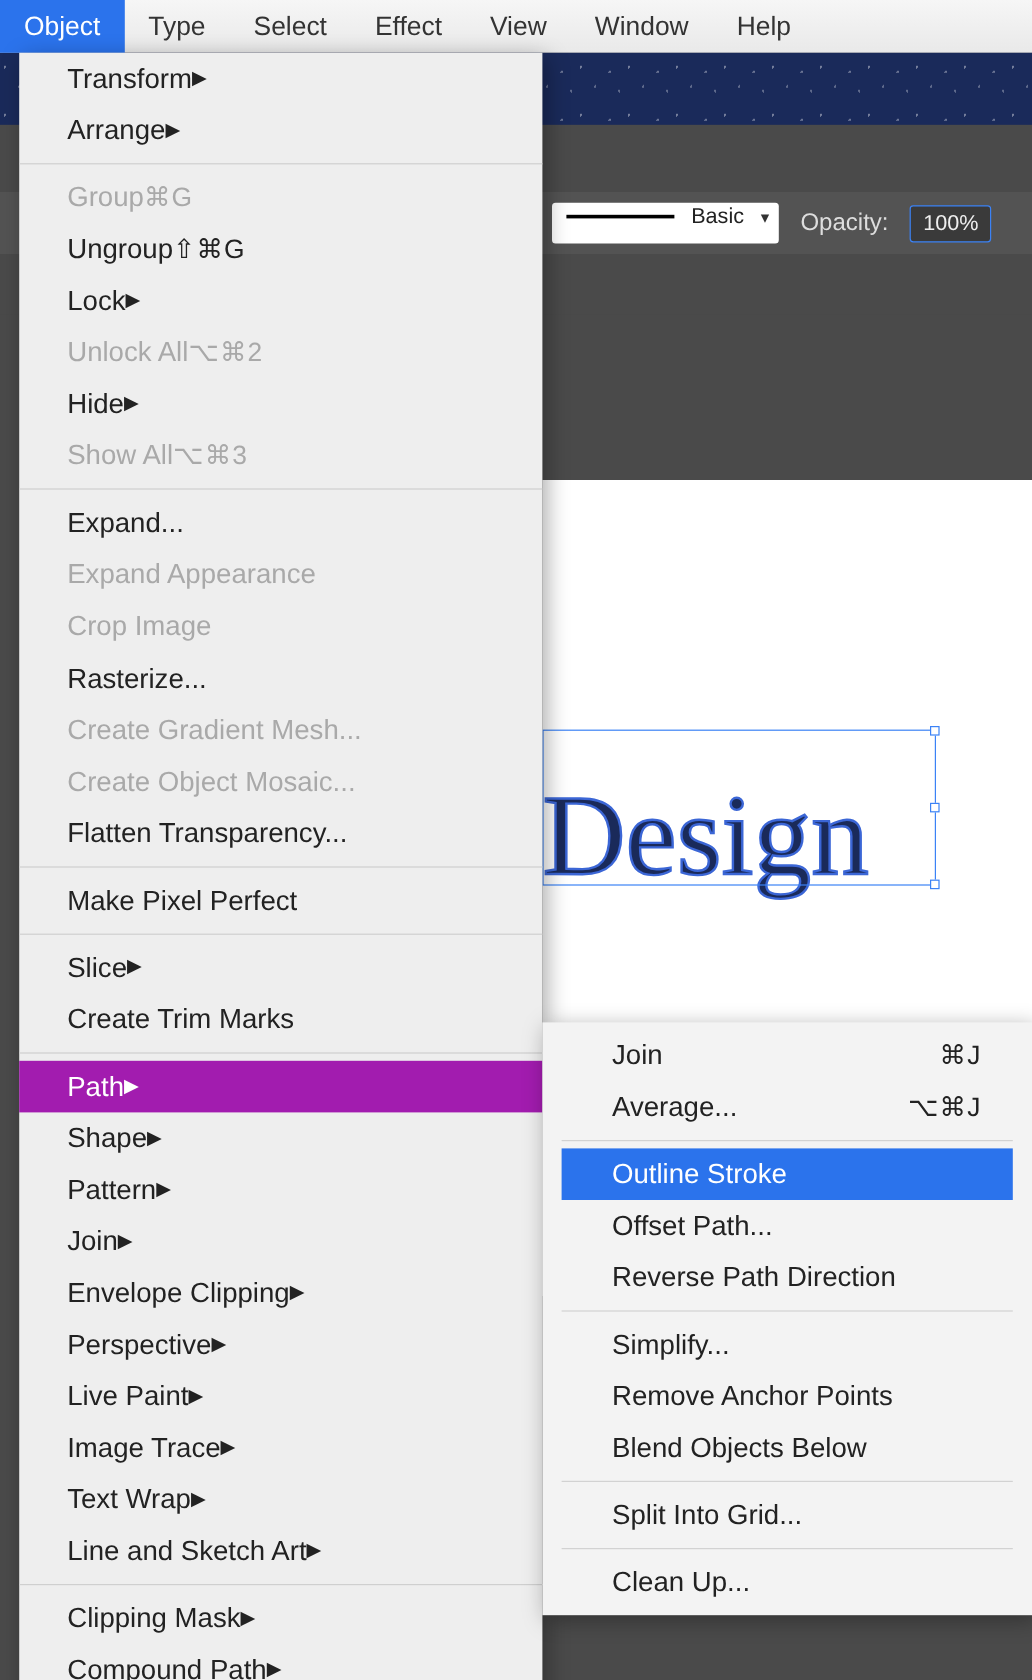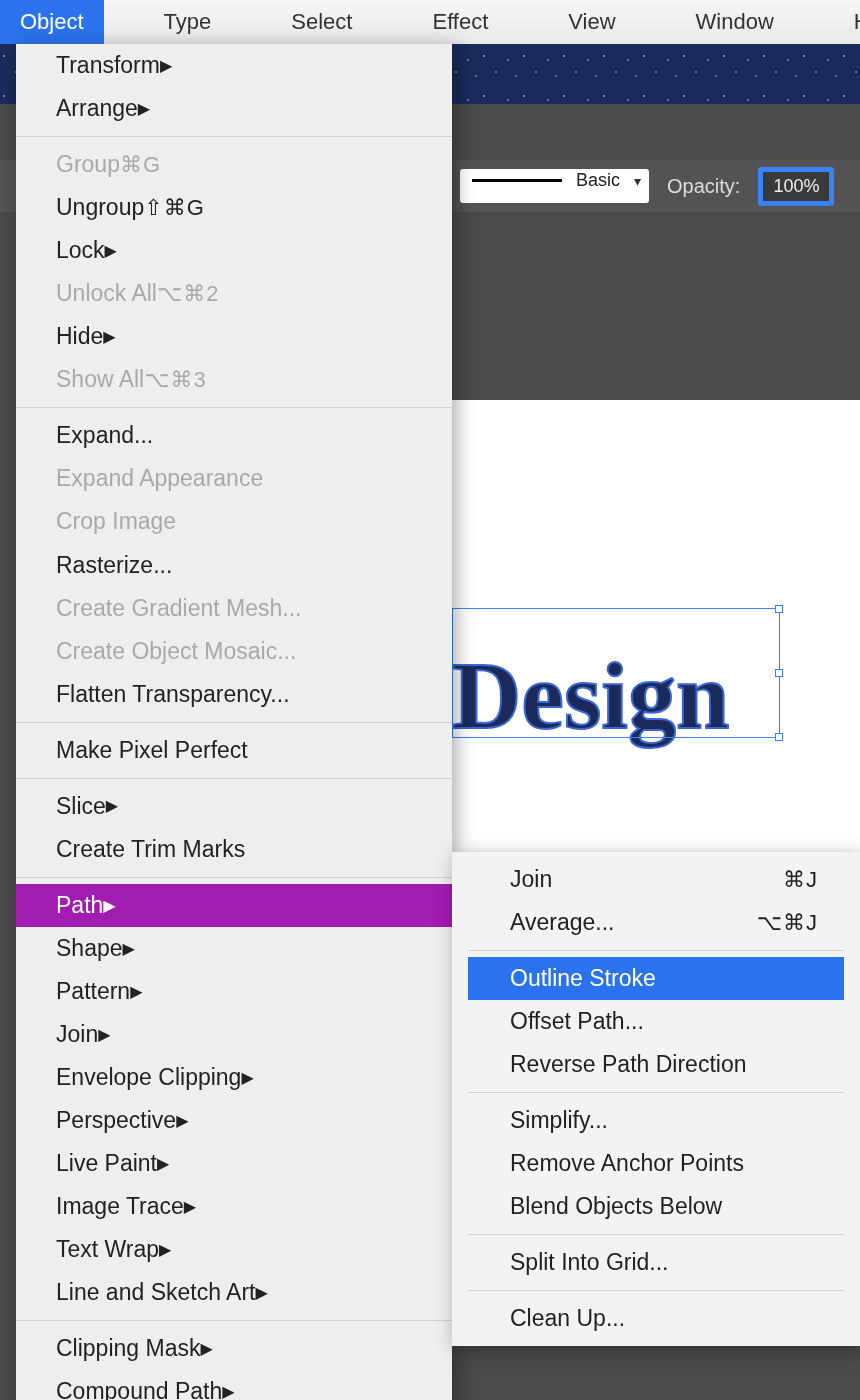--- a/index.html
+++ b/index.html
@@ -11,21 +11,20 @@
     overflow: hidden;
     position: relative;
   }
   .menubar {
     display: flex;
     background: linear-gradient(#f6f6f6,#e9e9e9);
     height: 44px;
     align-items: stretch;
     font-size: 22px;
     color: #333;
-    gap: 40px;
   }
   .menubar .mitem {
     padding: 0 20px;
     display: flex;
     align-items: center;
     cursor: default;
   }
   .menubar .mitem.active {
     background: #2b73ec;
     color: #fff;
@@ -60,21 +59,21 @@
     border-radius: 3px;
     height: 34px;
     padding: 0 8px 11px 12px;
     gap: 14px;
   }
   .stroke-pill .line { width: 90px; height: 3px; background: #000; }
   .stroke-pill .lbl  { color: #222; font-size: 18px; }
   .stroke-pill .chev { color: #333; font-size: 14px; }
   .opacity-box {
     background: #3a3a3a;
-    border: 5px solid #3b82f6;
+    border: 1px solid #3b82f6;
     padding: 4px 10px;
     color: #eee;
     font-size: 18px;
     border-radius: 3px;
   }
 
   .toolbar2 {
     position: absolute;
     top: 212px;
     left: 0; right: 0;
@@ -82,21 +81,20 @@
     background: #4a4a4a;
   }
 
   .canvas {
     position: absolute;
     top: 400px;
     left: 452px;
     right: 0;
     height: 680px;
     background: #fff;
-    font-weight: bold;
   }
   .canvas .script {
     font-family: "Brush Script MT", "Segoe Script", cursive;
     font-size: 96px;
     color: #1a2a5a;
     -webkit-text-stroke: 2px #3b66d6;
     position: absolute;
     top: 240px;
     left: 0;
   }

